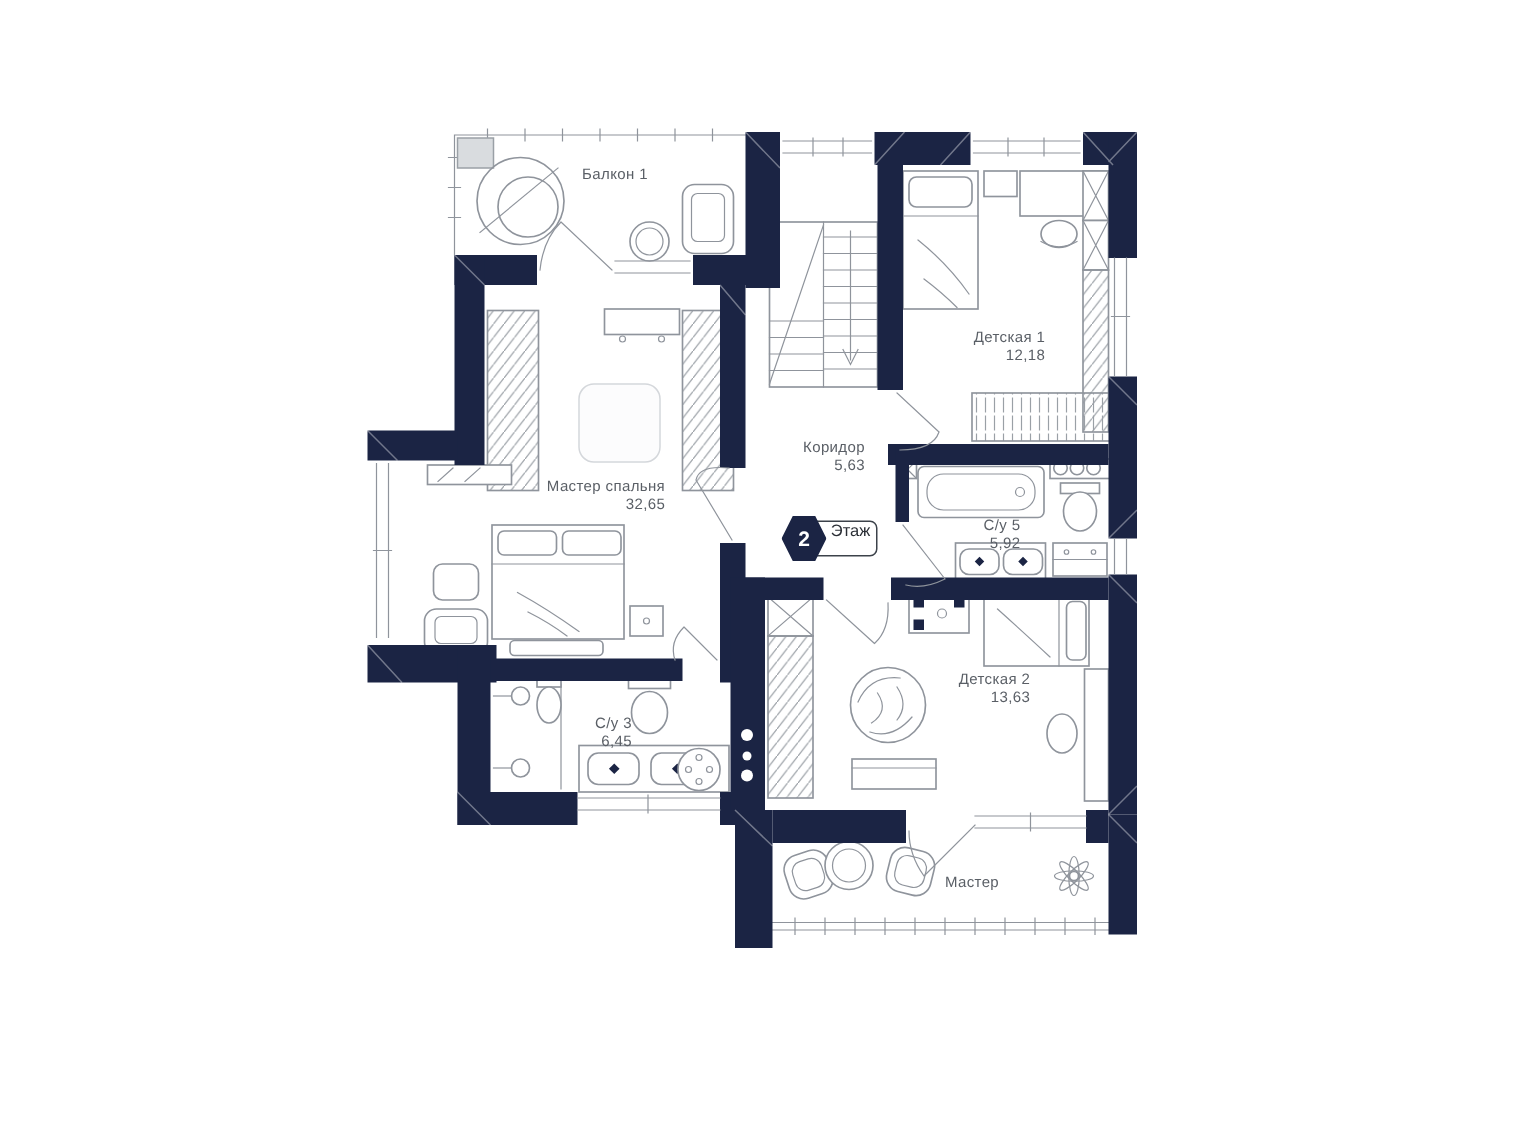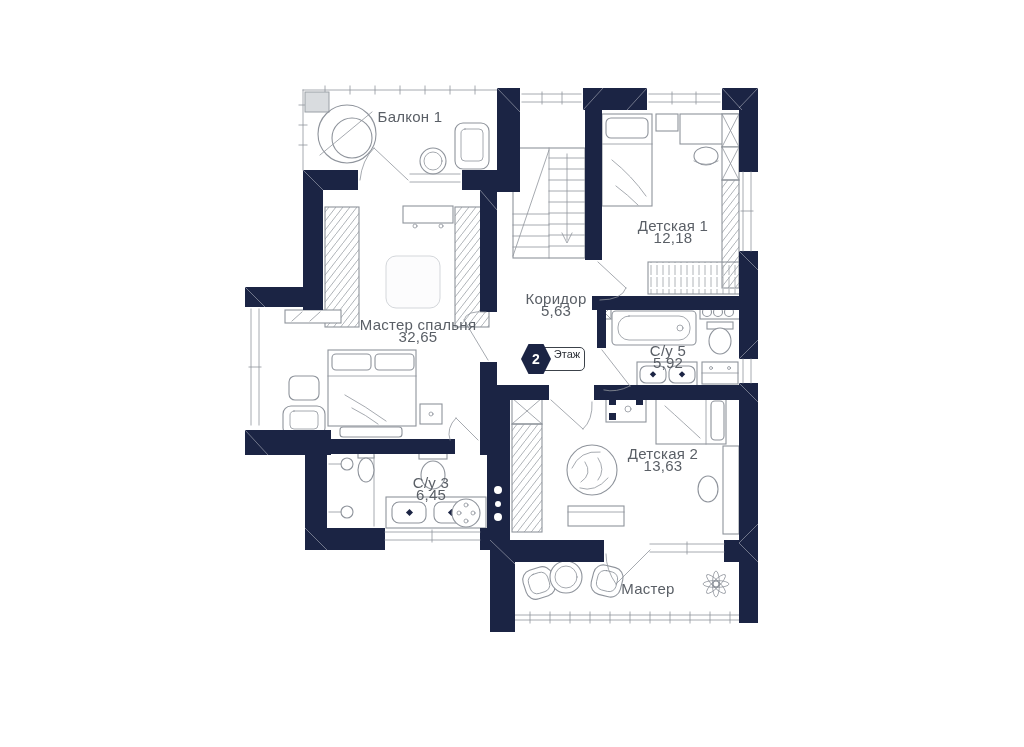--- a/index.html
+++ b/index.html
@@ -15,22 +15,22 @@
   .thin{stroke-width:.8}
   .ff{fill:#fff;stroke:var(--line);stroke-width:1.1}
   .fl{fill:#fcfcfd;stroke:#d4d7db;stroke-width:1}
   .hang{fill:url(#hang);stroke:var(--line);stroke-width:1.1}
   .books{fill:url(#books);stroke:var(--line);stroke-width:1.1}
   .mt{stroke:rgba(255,255,255,.38);stroke-width:1;fill:none}
   .dot{fill:#fff}
   .dk{fill:var(--wall)}
   .gray{fill:#d9dcdf;stroke:#9aa0a6;stroke-width:1}
   
-  .room-label{position:absolute;transform:translate(-50%,-50%);text-align:center;
-    font-size:15px;line-height:12px;color:var(--label);letter-spacing:.25px;white-space:nowrap}
+  .room-label{position:absolute;transform:translate(-50%,-50%);text-align:right;
+    font-size:10px;line-height:12px;color:var(--label);letter-spacing:.25px;white-space:nowrap}
   
   .badge{position:absolute;left:521px;top:345px;width:64px;height:28px}
   .badge-box{position:absolute;left:15px;top:2px;right:0;bottom:2px;border:1.5px solid #3c424a;
     border-radius:5px;background:#fff;display:flex;justify-content:center;
     padding-left:13px;font-size:11px;color:#2b2f36}
   .badge-hex{position:absolute;left:0;top:-1px;width:30px;height:30px;background:var(--wall);
     clip-path:polygon(25% 0,75% 0,100% 50%,75% 100%,25% 100%,0 50%);color:#fff;display:flex;
     align-items:center;justify-content:center;font-weight:bold;font-size:14px}
 </style>
 </head>
@@ -321,37 +321,37 @@
     <circle class="dot" cx="498" cy="490" r="4"></circle>
     <circle class="dot" cx="498" cy="504" r="3"></circle>
     <circle class="dot" cx="498" cy="517" r="4"></circle>
   </g>
 </svg>
 
 <div class="room-label" style="left:410px;top:117px">
   <div>Балкон 1</div>
   <div></div>
 </div>
-<div class="room-label" style="left:418px;top:331px">
+<div class="room-label" style="left:404px;top:331px">
   <div>Мастер спальня</div>
   <div>32,65</div>
 </div>
 <div class="room-label" style="left:556px;top:305px">
   <div>Коридор</div>
   <div>5,63</div>
 </div>
 <div class="room-label" style="left:673px;top:232px">
   <div>Детская 1</div>
   <div>12,18</div>
 </div>
 <div class="room-label" style="left:668px;top:357px">
   <div>С/у 5</div>
   <div>5,92</div>
 </div>
-<div class="room-label" style="left:431px;top:489px">
+<div class="room-label" style="left:409px;top:489px">
   <div>С/у 3</div>
   <div>6,45</div>
 </div>
 <div class="room-label" style="left:663px;top:460px">
   <div>Детская 2</div>
   <div>13,63</div>
 </div>
 <div class="room-label" style="left:648px;top:589px">
   <div>Мастер</div>
   <div></div>

